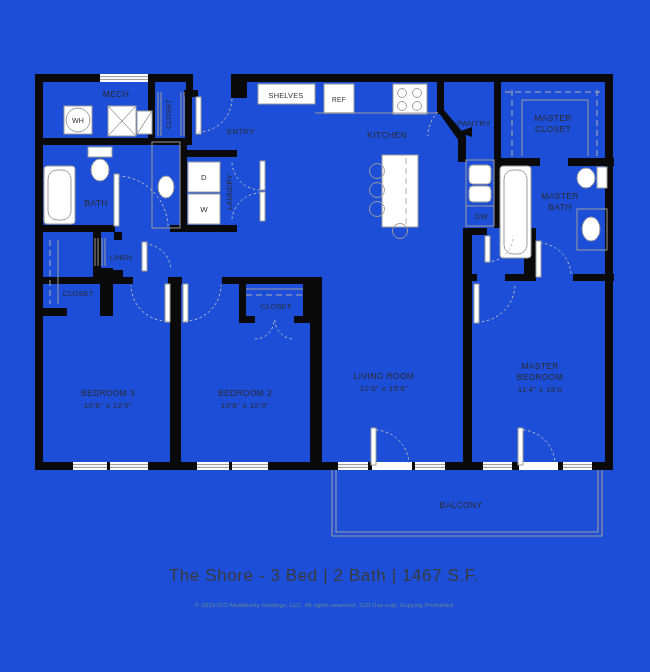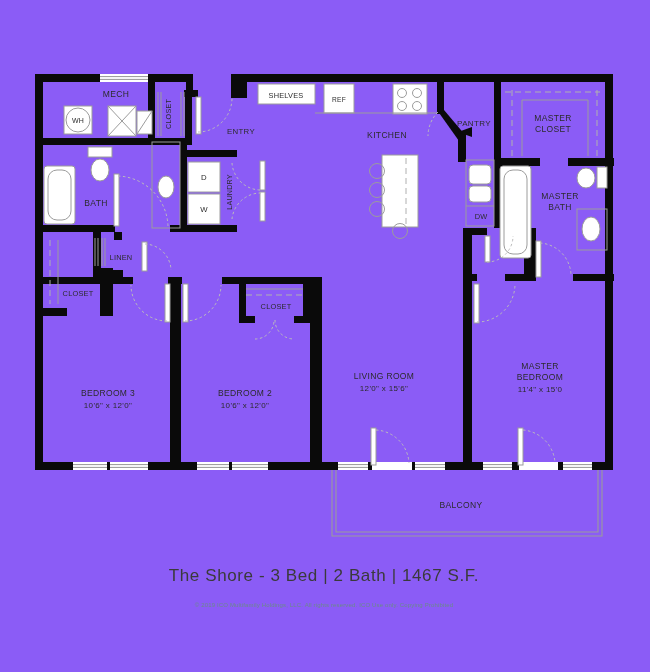--- a/index.html
+++ b/index.html
@@ -1,16 +1,16 @@
 <!DOCTYPE html>
 <html><head>
 <meta charset="utf-8">
 <style>
   html,body{margin:0;padding:0;background:#ffffff;}
-  .stage{width:650px;height:672px;position:relative;background:#8b5cf6;overflow:hidden;}
+  .stage{width:650px;height:672px;position:relative;background:#1d4ed8;overflow:hidden;}
   svg{display:block;}
   .lbl{font-family:"Liberation Sans",sans-serif;fill:#2b2b2b;letter-spacing:.35px;}
   .lbl-sm{font-family:"Liberation Sans",sans-serif;fill:#2b2b2b;letter-spacing:.2px;}
   .title-txt{font-family:"Liberation Sans",sans-serif;fill:#3a3a3a;letter-spacing:.6px;}
   .copy-txt{font-family:"Liberation Sans",sans-serif;fill:#6b8a8a;letter-spacing:.15px;}
   .wall{fill:#0a0a0a;stroke:none;}
   .fix{fill:#ffffff;stroke:#9c9c9c;stroke-width:1;}
   .fixline{stroke:#9c9c9c;stroke-width:1;fill:none;}
   .dash{stroke:#b0b0b0;stroke-width:1;fill:none;stroke-dasharray:6 4;}
   .arc{stroke:#bcbcbc;stroke-width:1;fill:none;stroke-dasharray:2.5 2.5;}

